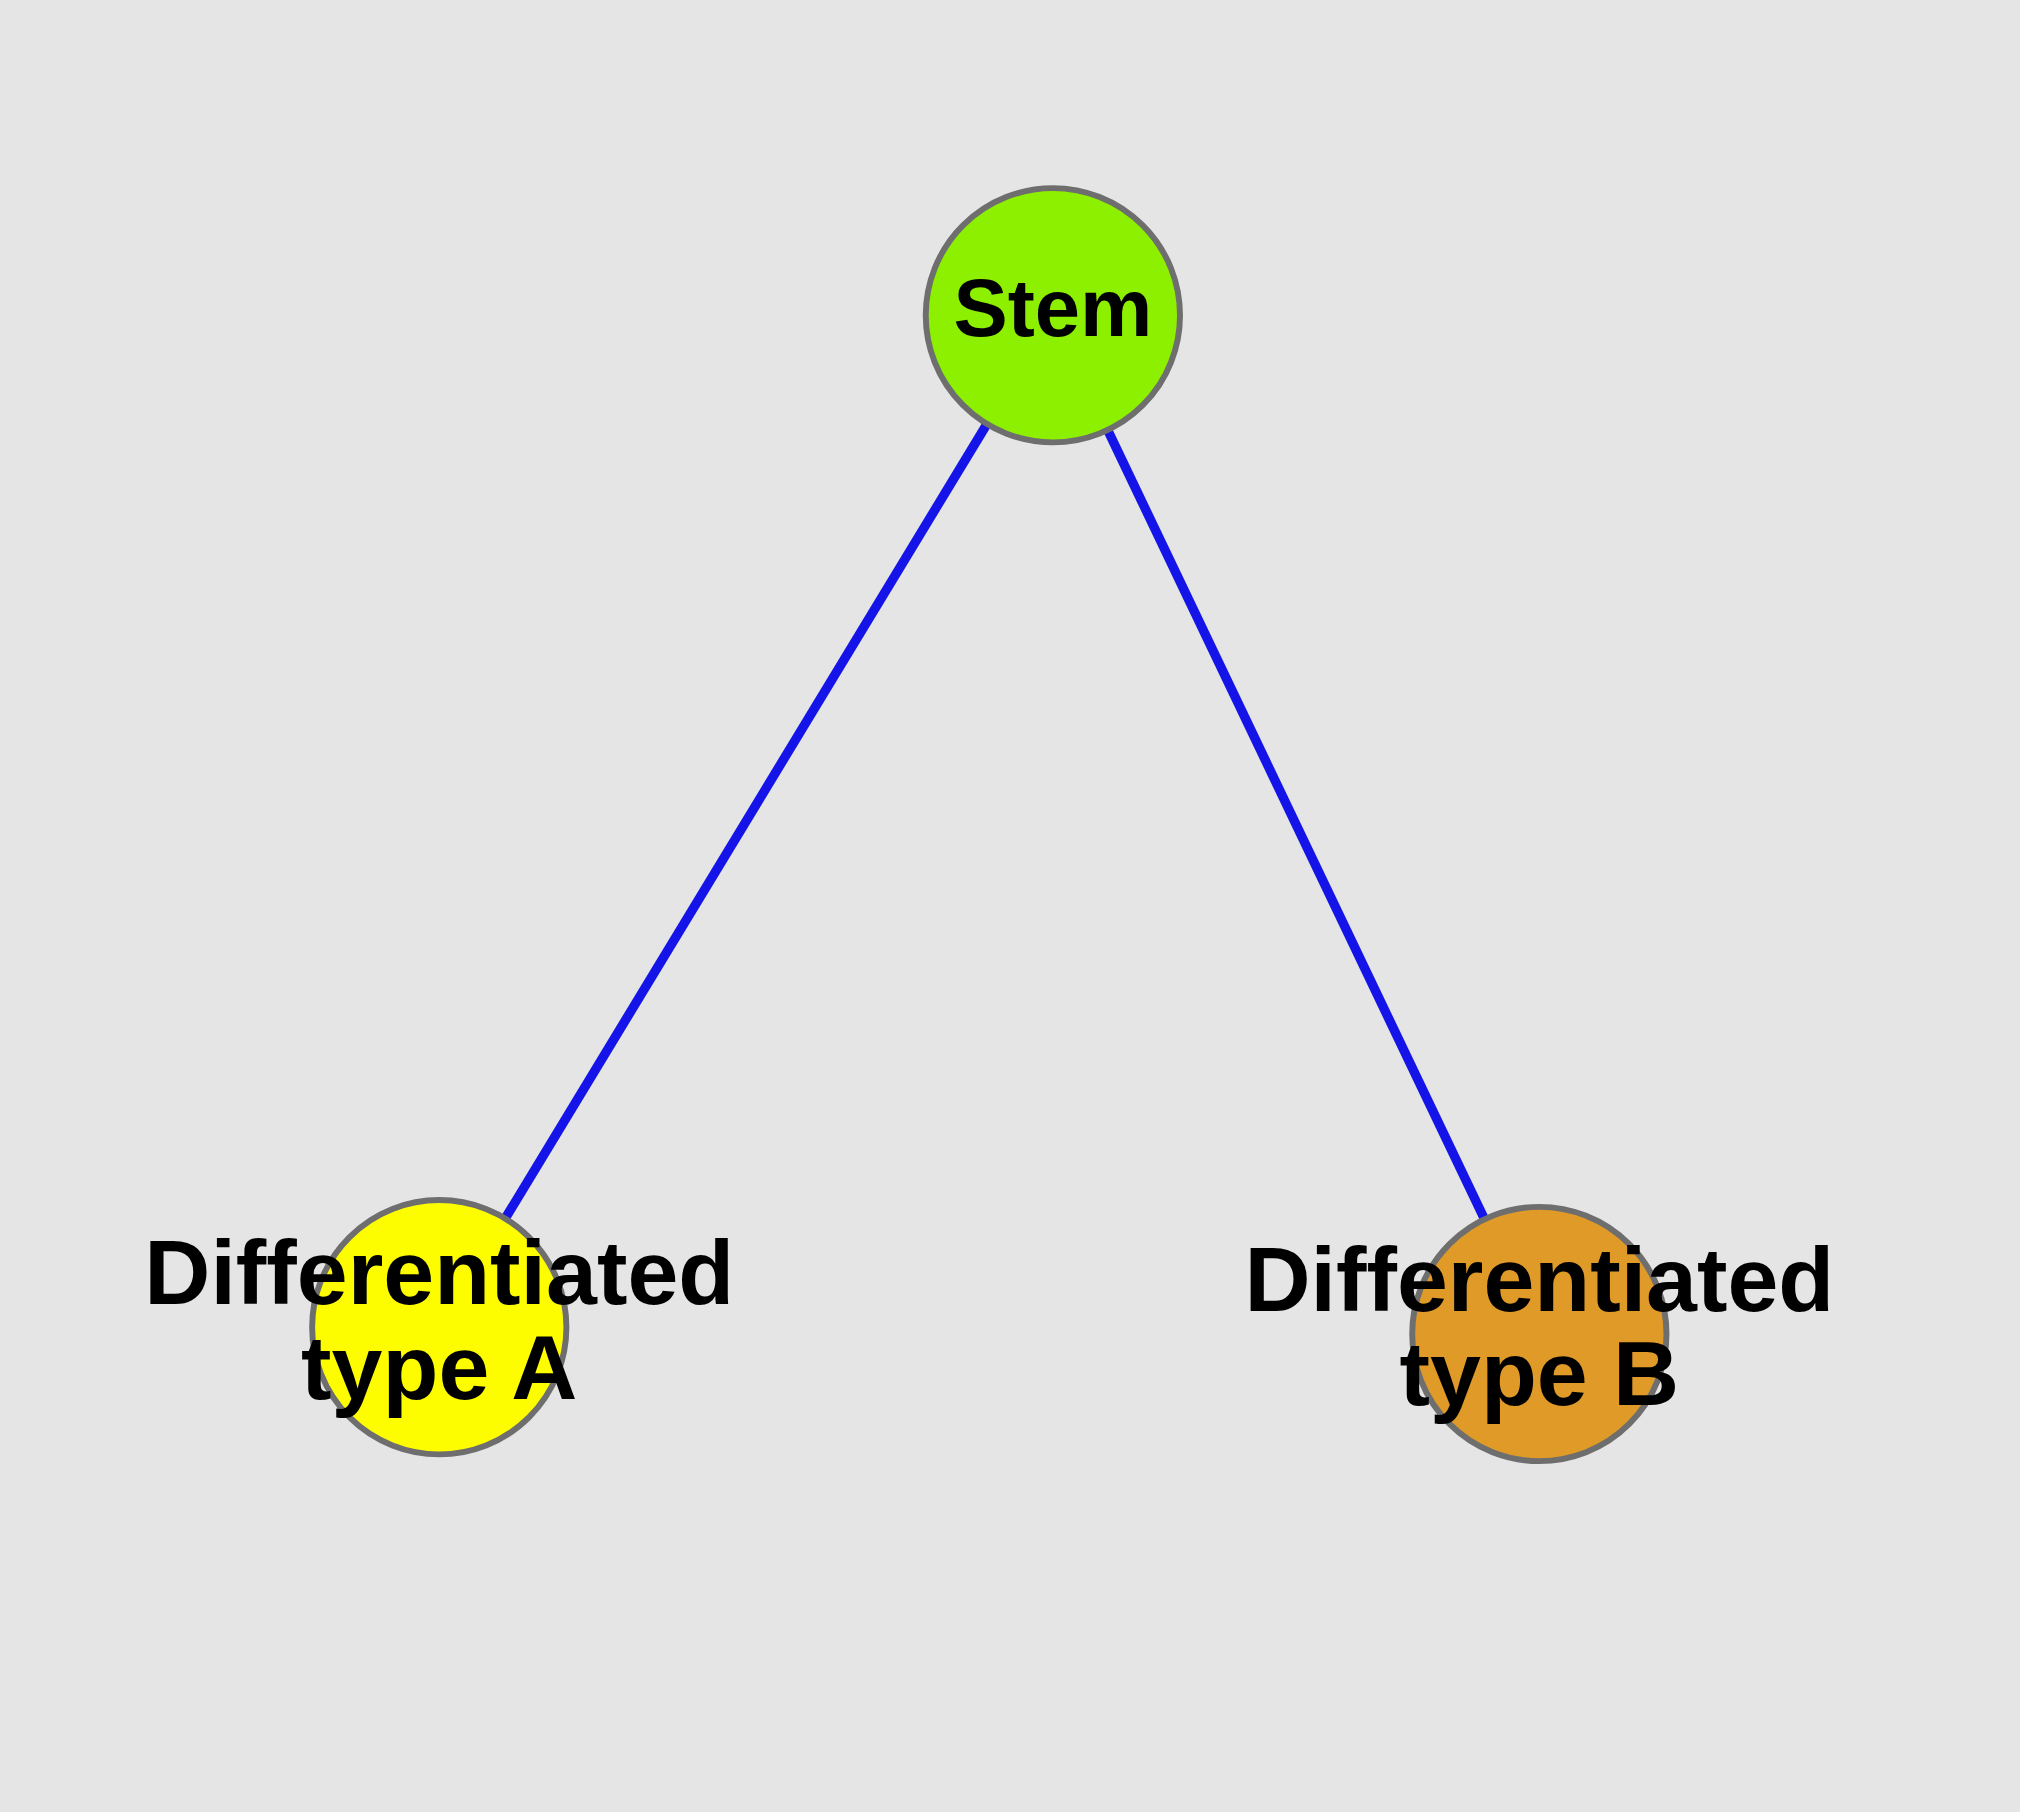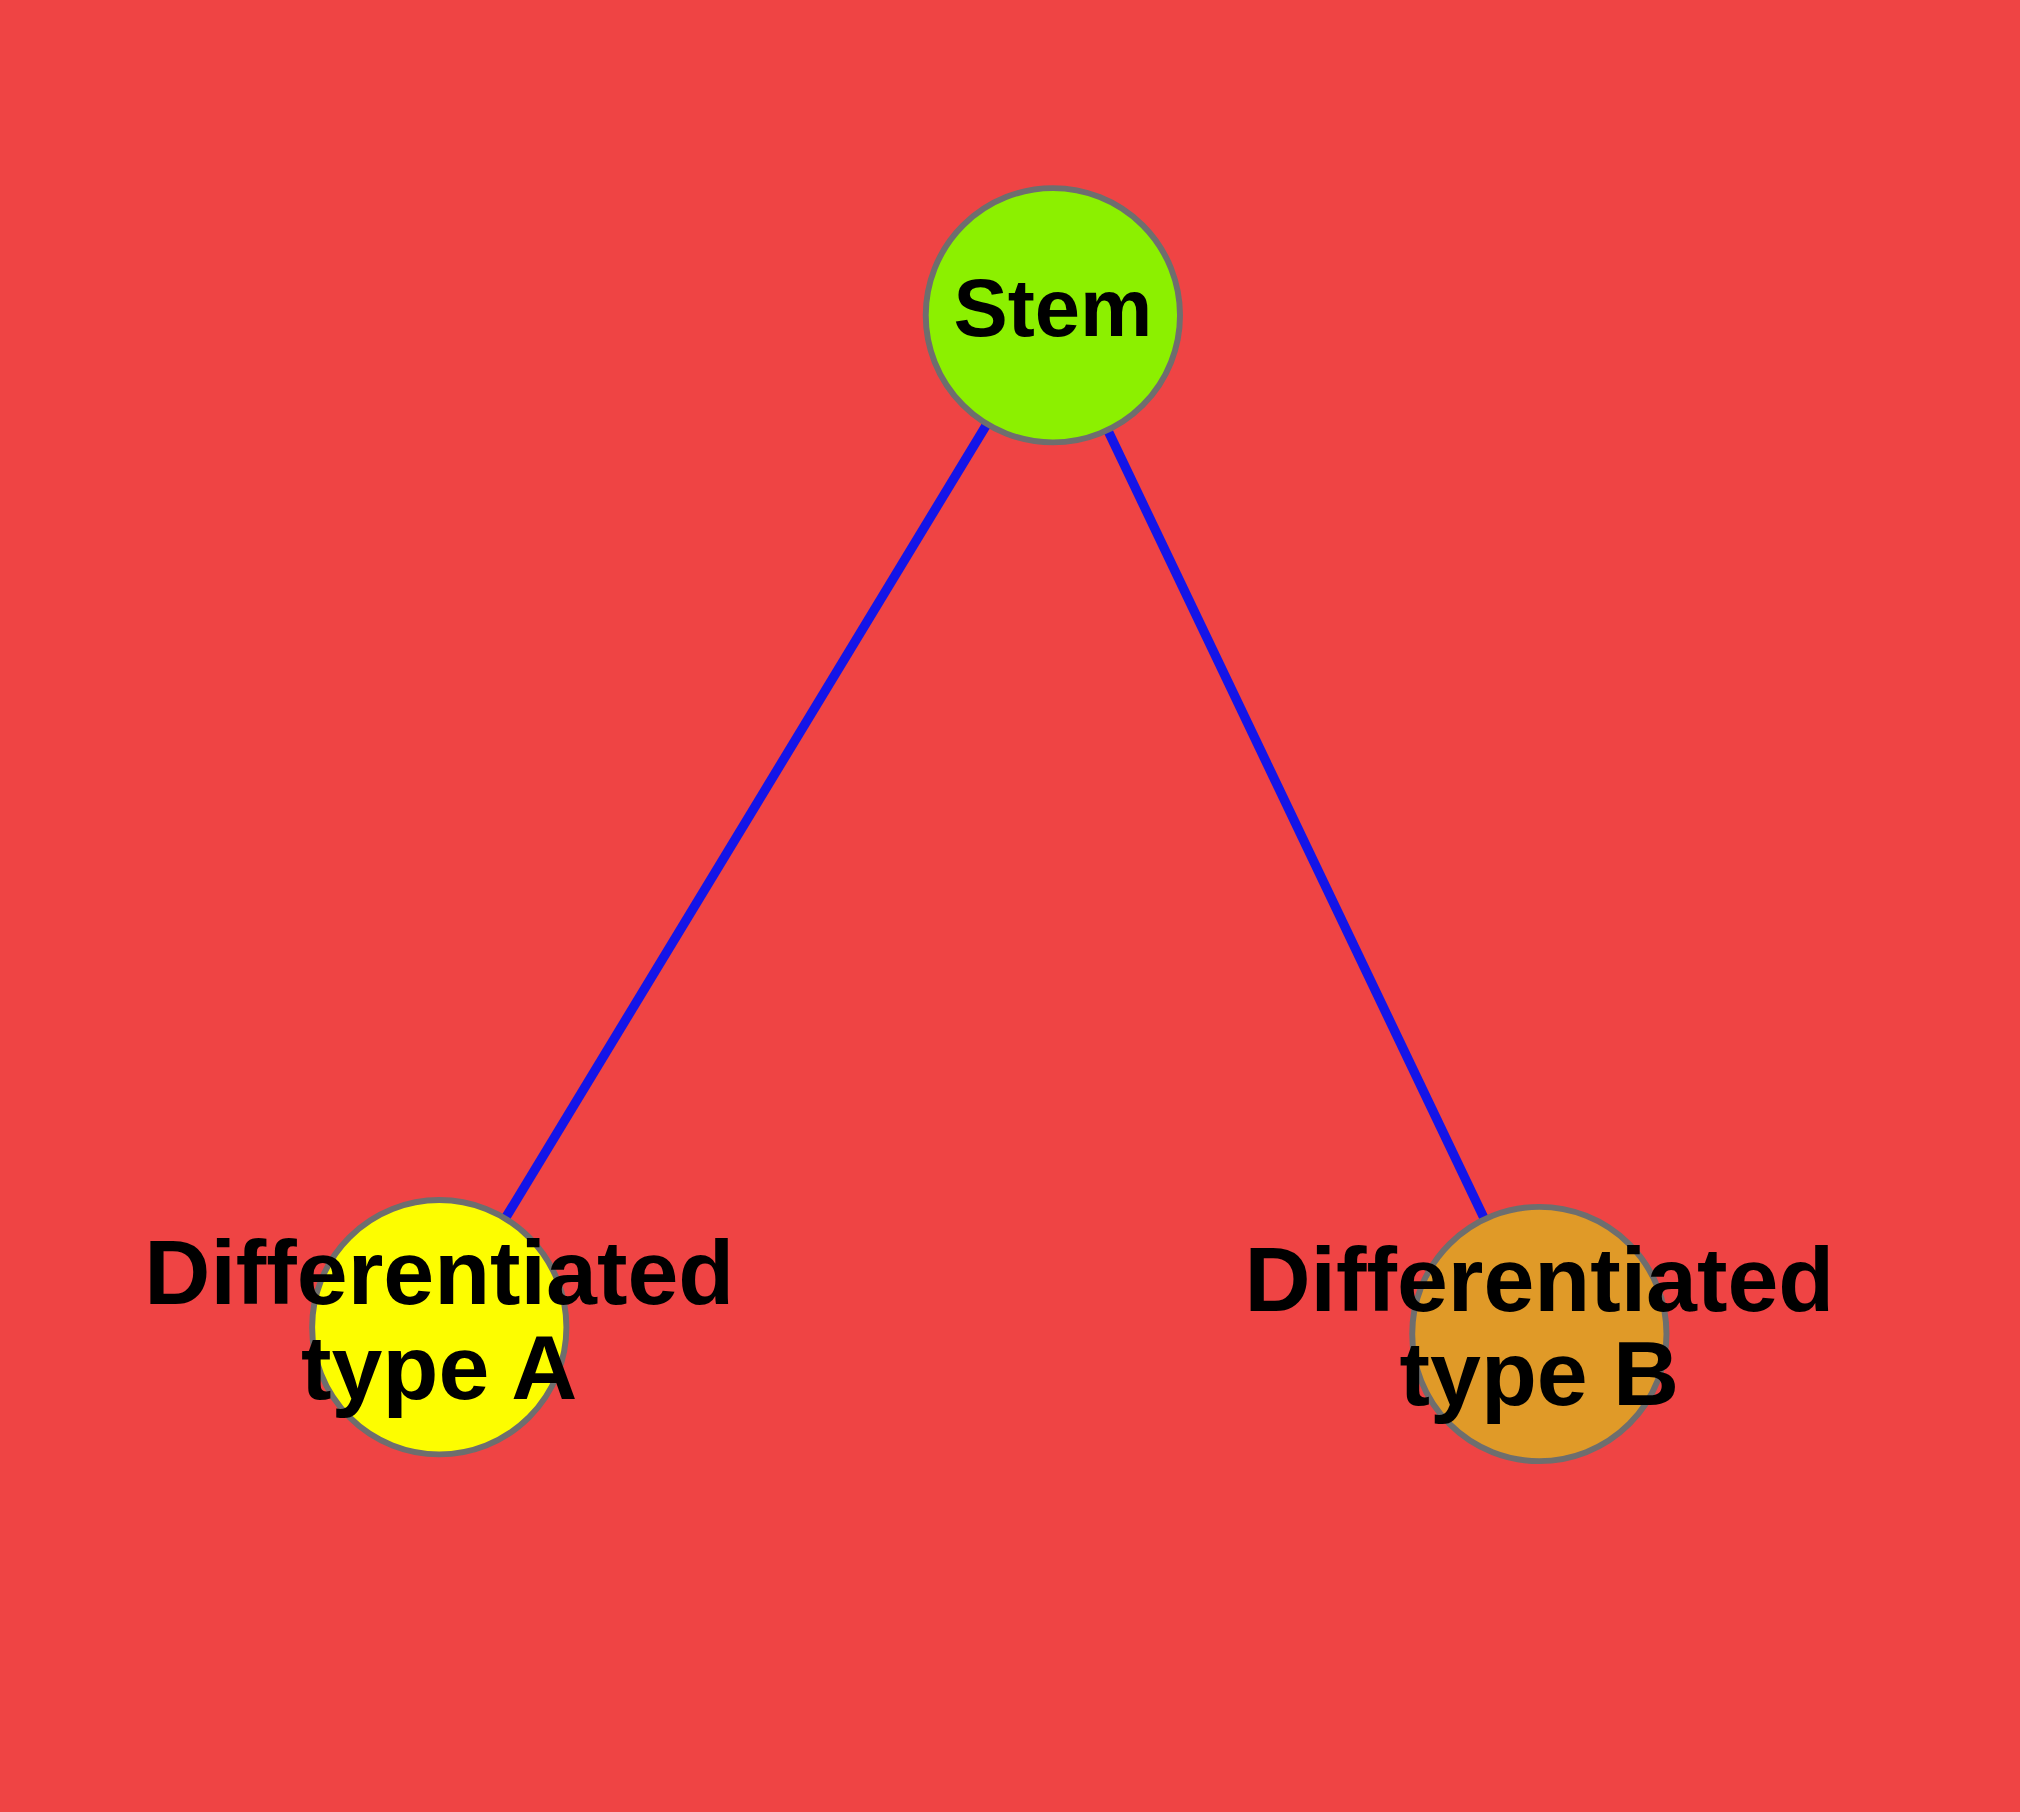--- a/index.html
+++ b/index.html
@@ -28,21 +28,21 @@
     fill: #000000;
     text-anchor: middle;
     dominant-baseline: middle;
   }
   .node-label-stem { font-size: 96px; }
   .node-label-leaf { font-size: 108px; }
 </style>
 </head>
 <body>
 
-<div id="canvas" style="background: #ef4444;">
+<div id="canvas" style="background: #e5e5e5;">
   <svg id="graph-svg" viewBox="0 0 2384 2138">
     <g id="edge-layer">
         <line x1="1164.226175491769" y1="500.26235699285616" x2="595.7738245082311" y2="1437.7376430071438" stroke="#1414e8" stroke-width="11"></line>
         <line x1="1306.6386195502562" y1="507.3582242149964" x2="1751.3613804497438" y2="1438.6417757850036" stroke="#1414e8" stroke-width="11"></line>
       </g>
     <g id="node-layer">
         <g>
           <circle cx="1242" cy="372" r="150" fill="#8cf000" stroke="#6e6e6e" stroke-width="7"></circle>
           <text x="1242" y="372" class="node-label node-label-stem"><tspan x="1242" dy="0">Stem</tspan></text>
         </g>

